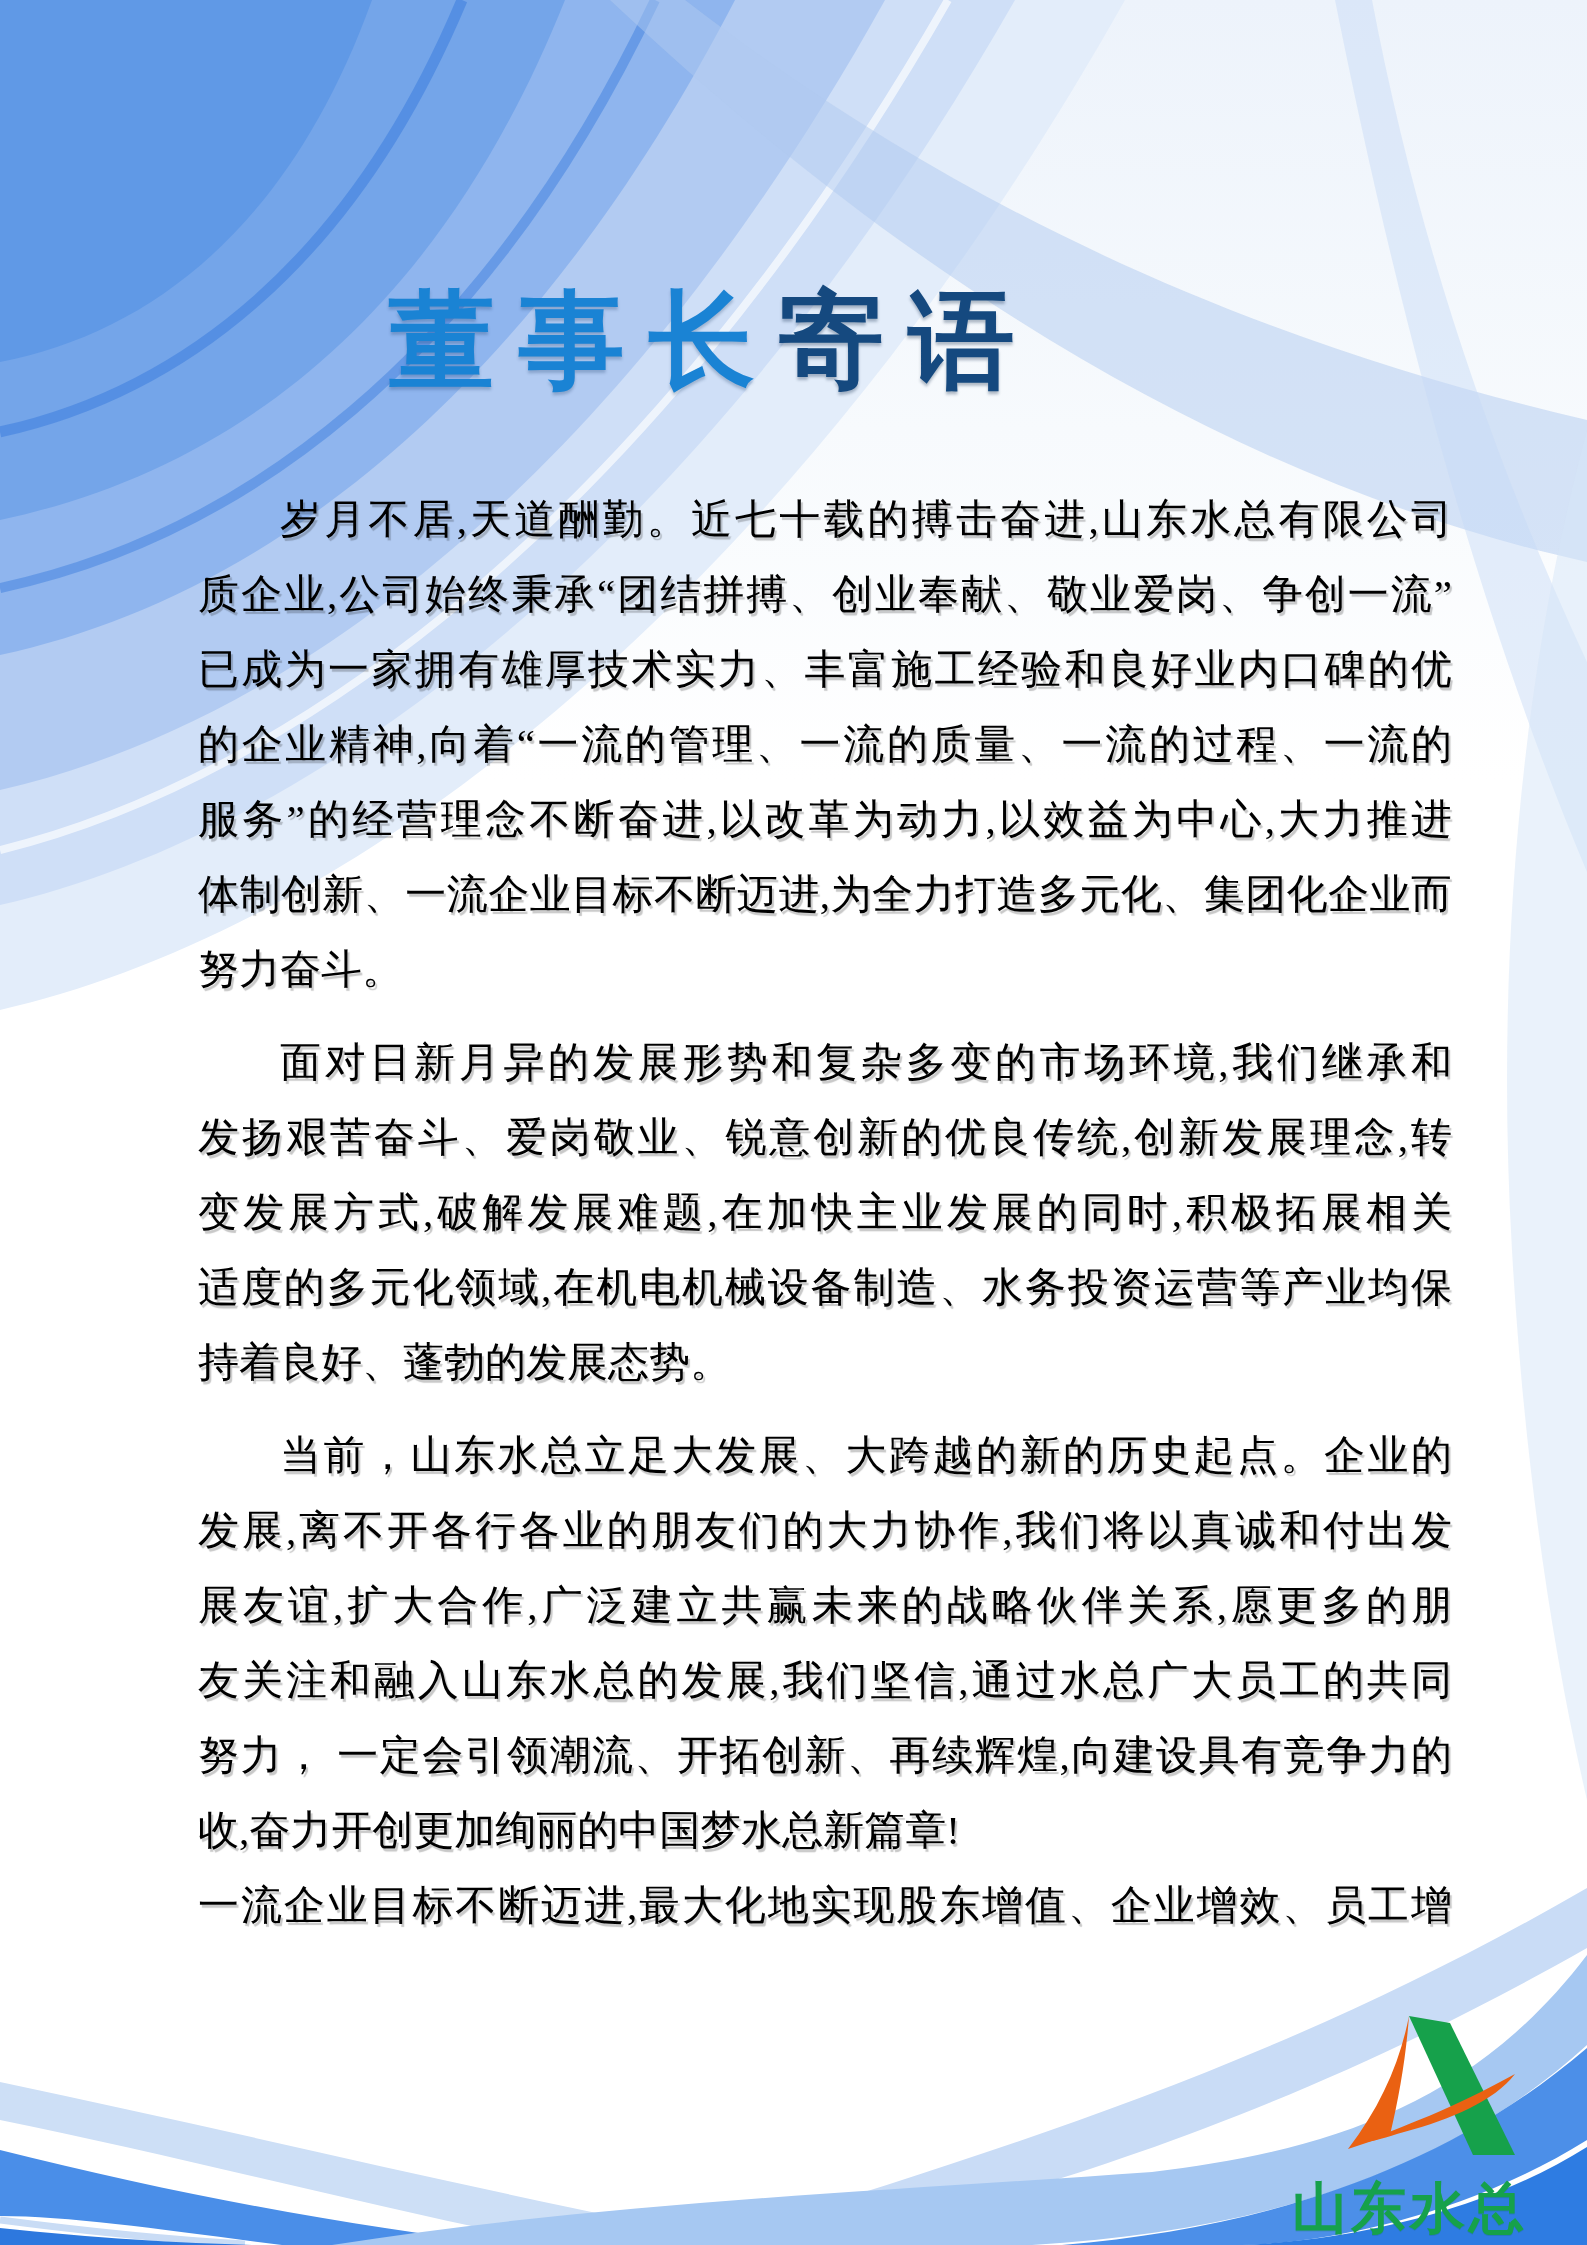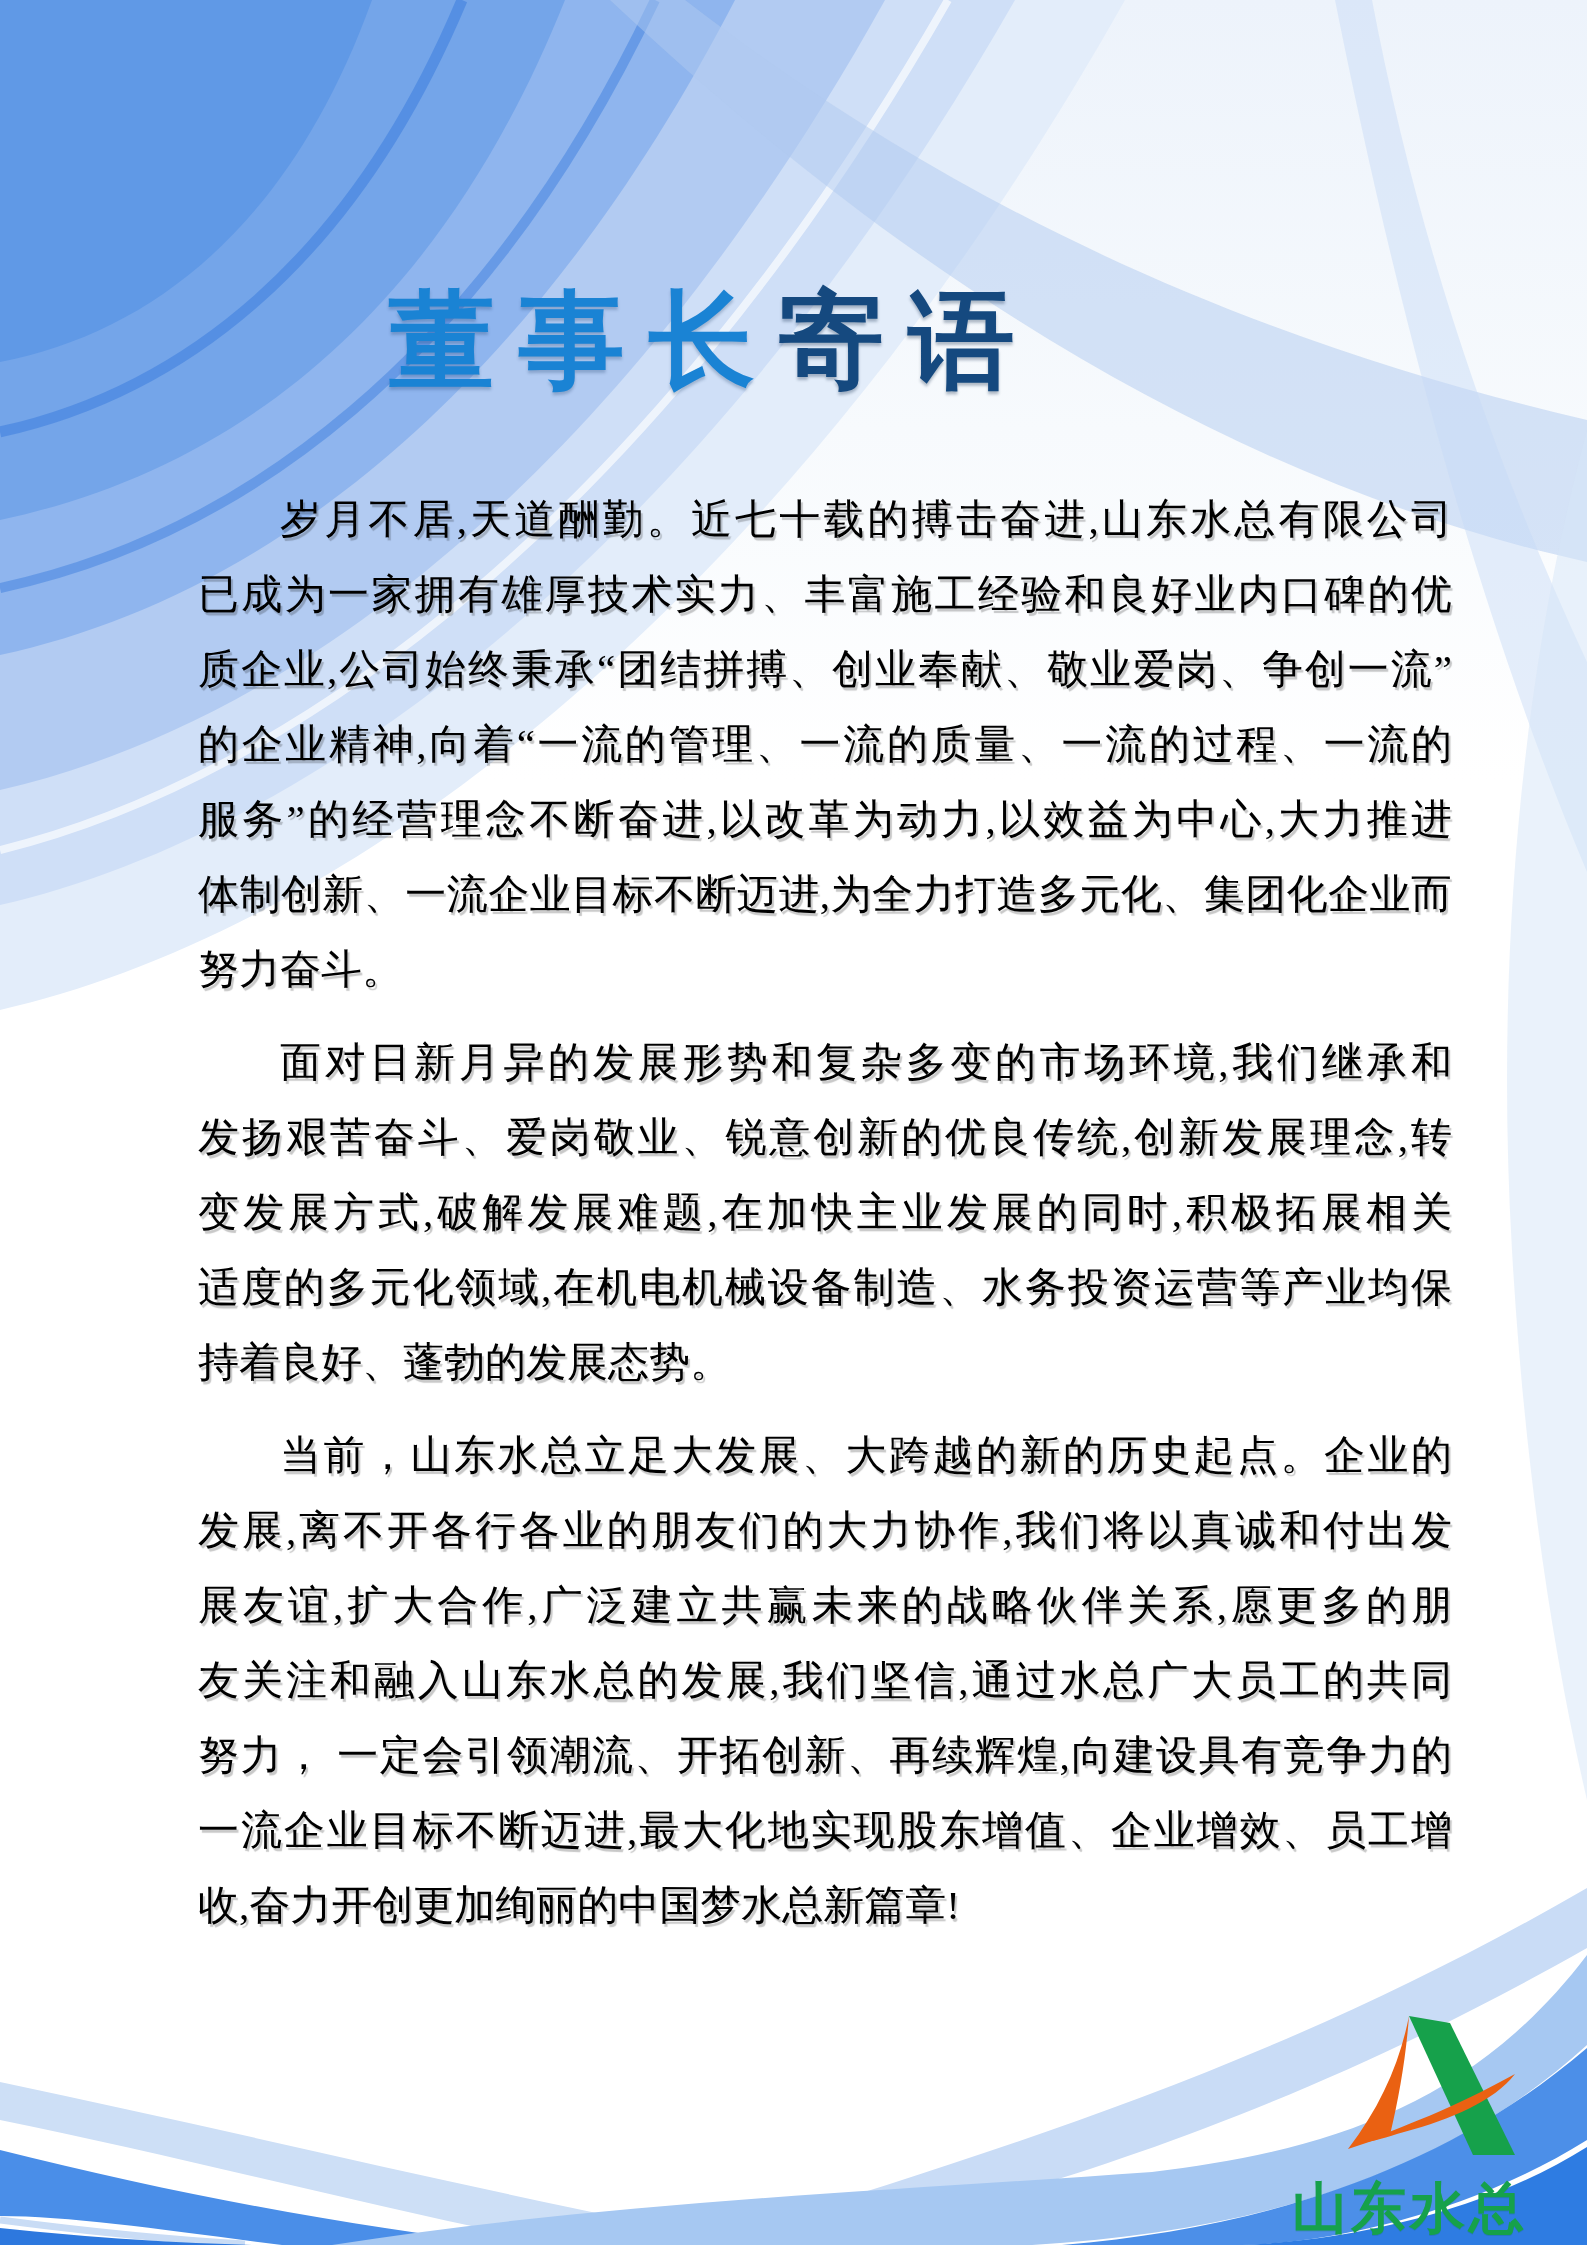--- a/index.html
+++ b/index.html
@@ -79,42 +79,42 @@
     <path d="M332,2245 C602,2202 902,2190 1152,2172 C1322,2152 1472,2107 1587,1955 L1587,2045 C1442,2177 1252,2232 1032,2245 Z" fill="#a6c8f2"></path>
     <path d="M1062,2245 C1262,2228 1442,2172 1587,2048 L1587,2140 C1472,2212 1332,2245 1232,2245 Z" fill="#4c8fe8"></path>
     <path d="M1242,2245 C1362,2240 1492,2207 1587,2147 L1587,2245 Z" fill="#2e7ce2"></path>
   </svg>
 
   <h1 class="title"><span class="t1">董事长</span><span class="t2">寄语</span></h1>
 
   <div class="bodytext">
       <div class="para">
         <div class="line line-first">岁月不居,天道酬勤。近七十载的搏击奋进,山东水总有限公司</div>
+        <div class="line">质企业,公司始终秉承“团结拼搏、创业奉献、敬业爱岗、争创一流”</div>
         <div class="line">已成为一家拥有雄厚技术实力、丰富施工经验和良好业内口碑的优</div>
-        <div class="line">质企业,公司始终秉承“团结拼搏、创业奉献、敬业爱岗、争创一流”</div>
         <div class="line">的企业精神,向着“一流的管理、一流的质量、一流的过程、一流的</div>
         <div class="line">服务”的经营理念不断奋进,以改革为动力,以效益为中心,大力推进</div>
         <div class="line">体制创新、一流企业目标不断迈进,为全力打造多元化、集团化企业而</div>
         <div class="line line-last">努力奋斗。</div>
       </div>
       <div class="para">
         <div class="line line-first">面对日新月异的发展形势和复杂多变的市场环境,我们继承和</div>
         <div class="line">发扬艰苦奋斗、爱岗敬业、锐意创新的优良传统,创新发展理念,转</div>
         <div class="line">变发展方式,破解发展难题,在加快主业发展的同时,积极拓展相关</div>
         <div class="line">适度的多元化领域,在机电机械设备制造、水务投资运营等产业均保</div>
         <div class="line line-last">持着良好、蓬勃的发展态势。</div>
       </div>
       <div class="para">
         <div class="line line-first">当前，山东水总立足大发展、大跨越的新的历史起点。企业的</div>
         <div class="line">发展,离不开各行各业的朋友们的大力协作,我们将以真诚和付出发</div>
         <div class="line">展友谊,扩大合作,广泛建立共赢未来的战略伙伴关系,愿更多的朋</div>
         <div class="line">友关注和融入山东水总的发展,我们坚信,通过水总广大员工的共同</div>
         <div class="line">努力， 一定会引领潮流、开拓创新、再续辉煌,向建设具有竞争力的</div>
+        <div class="line line-last">收,奋力开创更加绚丽的中国梦水总新篇章!</div>
         <div class="line">一流企业目标不断迈进,最大化地实现股东增值、企业增效、员工增</div>
-        <div class="line line-last">收,奋力开创更加绚丽的中国梦水总新篇章!</div>
       </div>
     </div>
 
   <div class="logo">
     <svg width="256" height="165" viewBox="0 0 256 165">
 
       <polygon points="127,14 168,21 233,153 191,153" fill="#16a14b"></polygon>
 
       <path d="M127,14 C118,60 99,104 66,147 L108,133 C117,95 124,55 127,14 Z" fill="#ea6112"></path>
 

